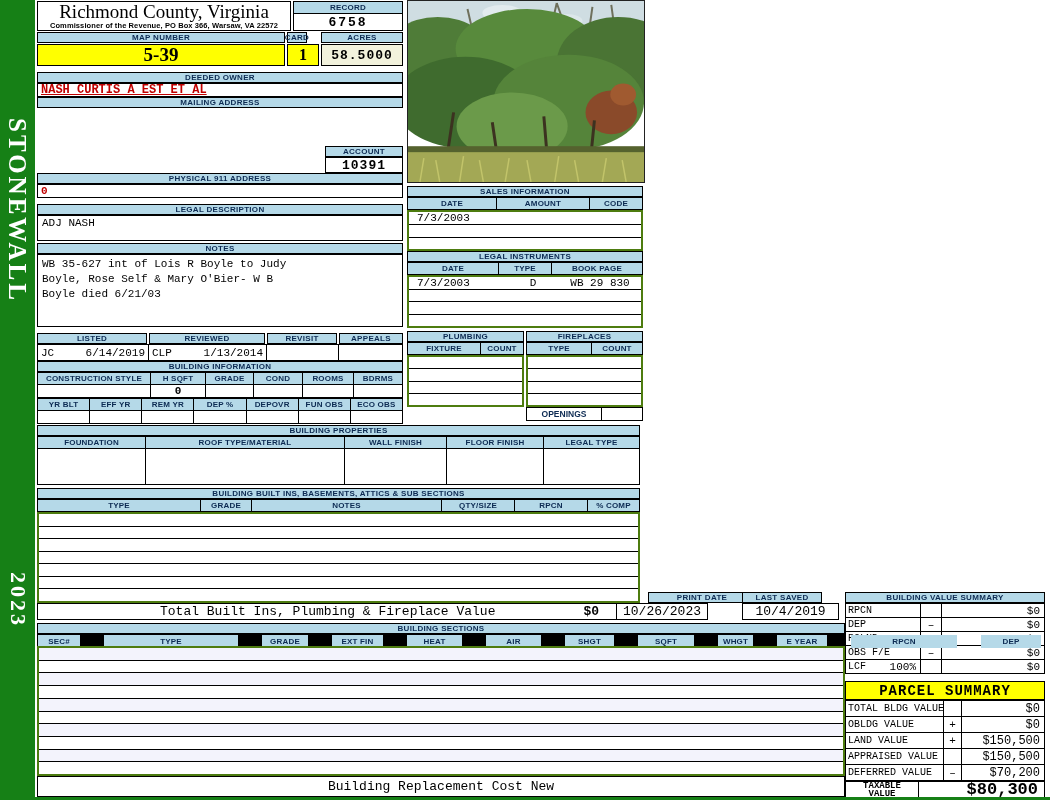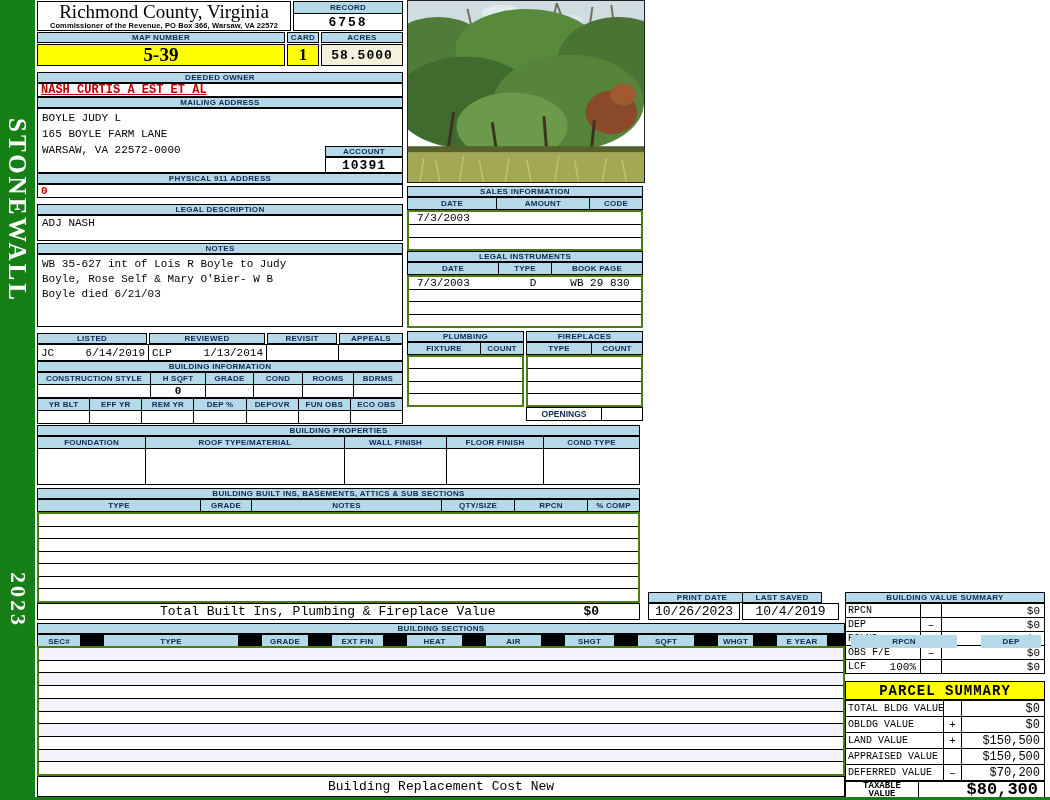--- a/index.html
+++ b/index.html
@@ -50,36 +50,30 @@
     <div class="county-title">Richmond County, Virginia</div>
     <div class="county-sub">Commissioner of the Revenue, PO Box 366, Warsaw, VA 22572</div>
   </div>
 
   <div class="tg" style="left:293px;top:1px;width:110px;height:30px;grid-template-rows:11px auto;grid-template-columns:1fr;">
     <div class="th">RECORD</div>
     <div class="v bold green-bg center" style="font-size:13px;letter-spacing:2px;">6758</div>
   </div>
 
   <div class="bar" style="left:37px;top:32px;width:248px;">MAP NUMBER</div>
-  <div class="bar" style="left:287px;top:32px;width:32px;">CARD</div>
+  <div class="bar" style="left:287px;top:32px;width:20px;">CARD</div>
   <div class="bar" style="left:321px;top:32px;width:82px;">ACRES</div>
   <div class="val yellow serifval" style="left:37px;top:44px;width:248px;height:22px;">5-39</div>
   <div class="val yellow serifval" style="left:287px;top:44px;width:32px;height:22px;font-size:16px;">1</div>
   <div class="val cream bold center" style="left:321px;top:44px;width:82px;height:22px;font-size:13px;letter-spacing:1px;">58.5000</div>
 
   <div class="bar" style="left:37px;top:72px;width:366px;">DEEDED OWNER</div>
   <div class="val red bold" style="left:37px;top:83px;width:366px;height:14px;font-size:12px;text-decoration:underline;padding-left:3px;">NASH CURTIS A EST ET AL</div>
 
   <div class="bar" style="left:37px;top:97px;width:366px;">MAILING ADDRESS</div>
-  <div class="val" style="left:37px;top:108px;width:366px;height:65px;align-items:flex-start;flex-direction:column;justify-content:flex-start;padding-top:1px;">
-    <div class="mline">BOYLE JUDY L</div>
-    <div class="mline">165 BOYLE FARM LANE</div>
-    <div class="mline"></div>
-    <div class="mline">WARSAW, VA 22572-0000</div>
-  </div>
 
   <div class="bar" style="left:325px;top:146px;width:78px;">ACCOUNT</div>
   <div class="val bold center" style="left:325px;top:157px;width:78px;height:16px;font-size:13px;letter-spacing:1px;">10391</div>
 
   <div class="bar" style="left:37px;top:173px;width:366px;">PHYSICAL 911 ADDRESS</div>
   <div class="val red bold" style="left:37px;top:184px;width:366px;height:14px;padding-left:3px;">0</div>
 
   <div class="bar" style="left:37px;top:204px;width:366px;">LEGAL DESCRIPTION</div>
   <div class="val" style="left:37px;top:215px;width:366px;height:26px;align-items:flex-start;padding:1px 0 0 4px;">ADJ NASH</div>
 
@@ -138,21 +132,21 @@
     <div class="v"></div>
     <div class="v"></div>
   </div>
 
   <div class="bar" style="left:37px;top:425px;width:603px;">BUILDING PROPERTIES</div>
   <div class="tg" style="left:37px;top:436px;width:603px;height:49px;grid-template-rows:11px auto;grid-template-columns:107px 198px 101px 96px auto;">
     <div class="th">FOUNDATION</div>
     <div class="th">ROOF TYPE/MATERIAL</div>
     <div class="th">WALL FINISH</div>
     <div class="th">FLOOR FINISH</div>
-    <div class="th">COND TYPE</div>
+    <div class="th">LEGAL TYPE</div>
     <div class="v"></div>
     <div class="v"></div>
     <div class="v"></div>
     <div class="v"></div>
     <div class="v"></div>
   </div>
 
   <div class="bar" style="left:37px;top:488px;width:603px;">BUILDING BUILT INS, BASEMENTS, ATTICS &amp; SUB SECTIONS</div>
   <div class="tg" style="left:37px;top:499px;width:603px;height:13px;grid-template-columns:162px 50px 189px 72px 72px auto;">
     <div class="th">TYPE</div>
@@ -252,21 +246,21 @@
     <div></div>
     <div></div>
   </div>
   <div class="tg" style="left:526px;top:407px;width:117px;height:14px;grid-template-columns:74px auto;">
     <div style="justify-content:center;font-size:8.5px;font-weight:bold;color:#0c2a52;">OPENINGS</div>
     <div class="v"></div>
   </div>
 
   <div class="bar" style="left:648px;top:592px;width:108px;">PRINT DATE</div>
   <div class="bar" style="left:742px;top:592px;width:80px;">LAST SAVED</div>
-  <div class="val center" style="left:648px;top:603px;width:92px;height:17px;font-size:13px;">10/26/2023</div>
+  <div class="val center" style="left:616px;top:603px;width:92px;height:17px;font-size:13px;">10/26/2023</div>
   <div class="val center" style="left:742px;top:603px;width:97px;height:17px;font-size:13px;">10/4/2019</div>
 
   <div class="bar" style="left:845px;top:592px;width:200px;">BUILDING VALUE SUMMARY</div>
   <div class="tg" style="left:845px;top:603px;width:200px;height:71px;grid-template-rows:repeat(5,13px);grid-template-columns:74px 20px auto;">
     <div class="v" style="font-size:10px;padding-left:2px;">RPCN</div>
     <div class="v center"></div>
     <div class="v pale" style="justify-content:flex-end;padding-right:4px;">$0</div>
     <div class="v" style="font-size:10px;padding-left:2px;">DEP</div>
     <div class="v center">–</div>
     <div class="v pale" style="justify-content:flex-end;padding-right:4px;">$0</div>

